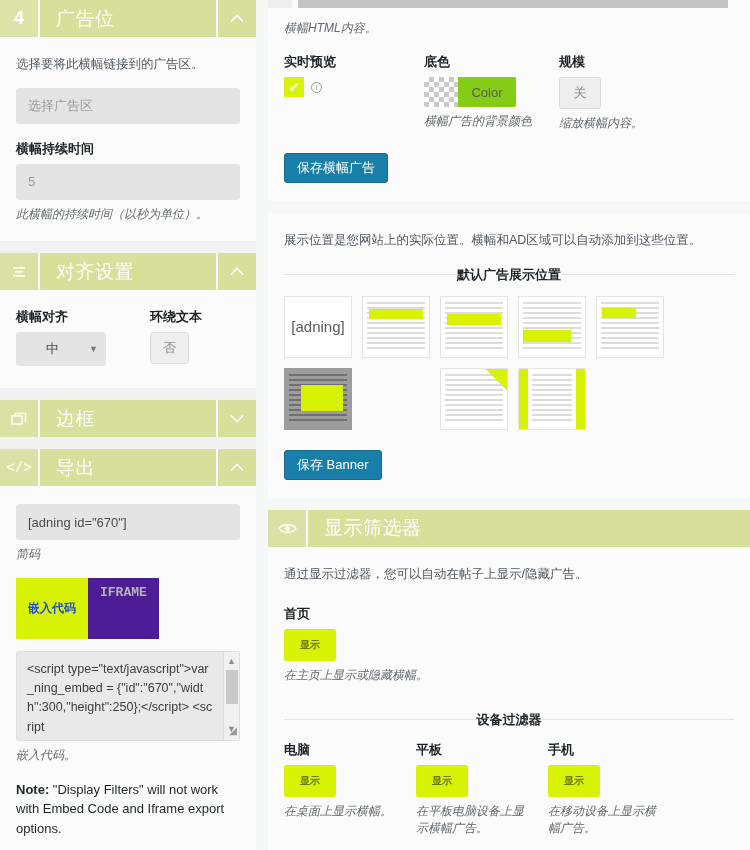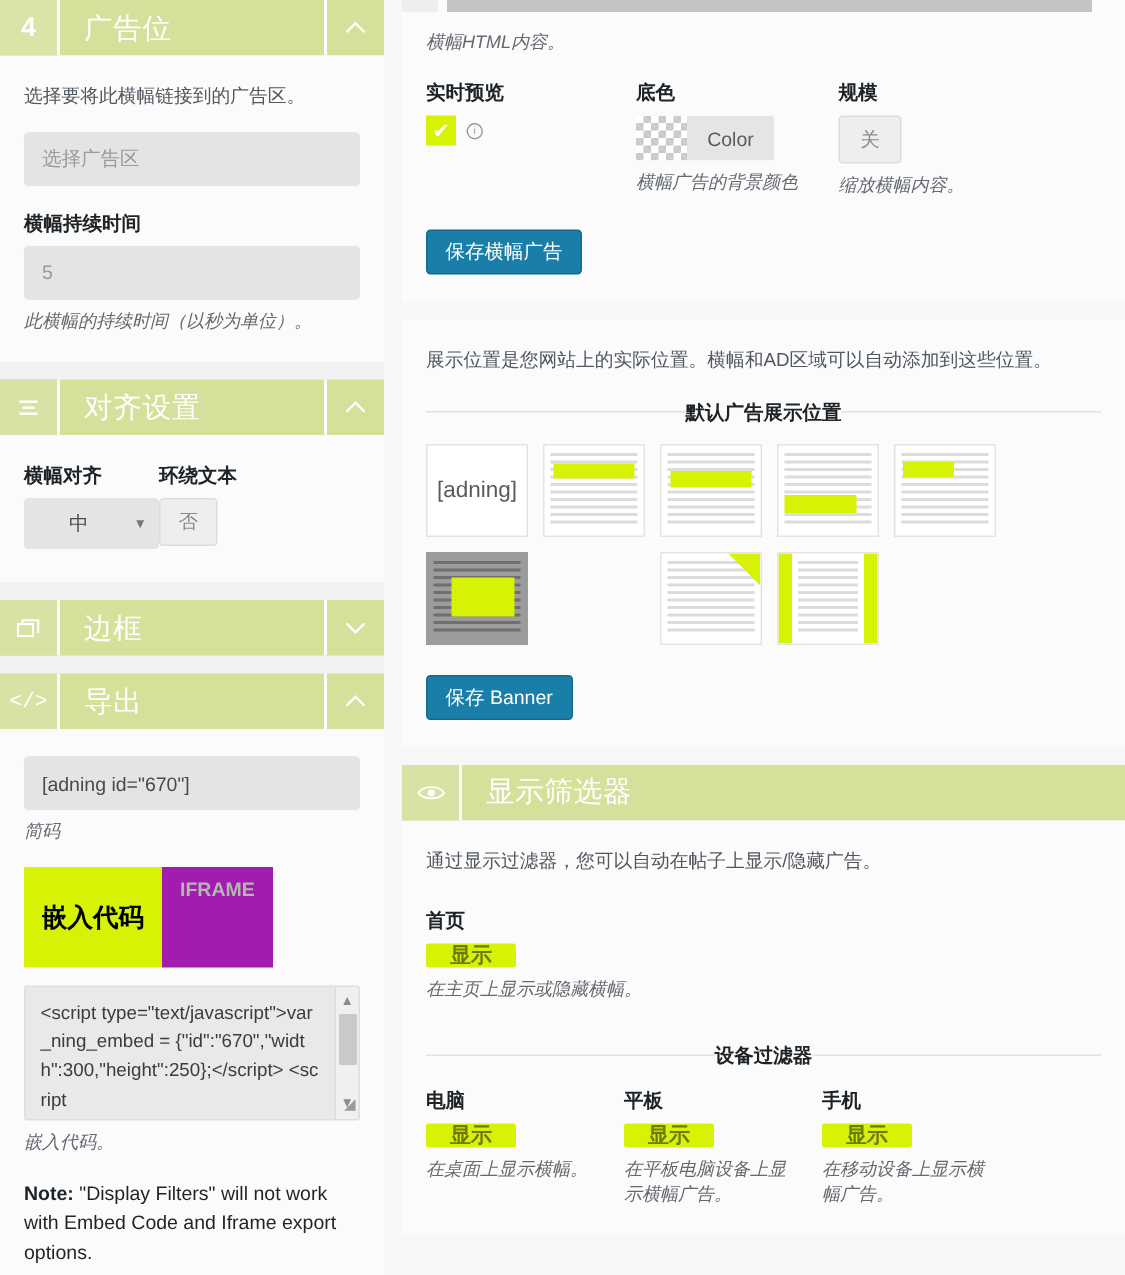--- a/index.html
+++ b/index.html
@@ -71,35 +71,35 @@
   .caret { font-size: 9px; color: #777; }
 
   .btn-grey {
     background: #eeeeee; border: 1px solid #dcdcdc; border-radius: 3px;
     height: 32px; min-width: 36px; padding: 0 12px;
     display: inline-flex; align-items: center; justify-content: center;
     color: #8a8a8a; font-size: 13px;
   }
   .btn-lime {
     background: #d7f205; border: 0; border-radius: 2px;
-    height: 16px; padding: 0 16px;
+    height: 16px; padding: 16px 16px;
     display: inline-flex; align-items: center; justify-content: center;
-    color: #6b7a0a; font-size: 14px; font-weight: bold;
+    color: #6b7a0a; font-size: 10px; font-weight: bold;
   }
   .btn-blue {
     background: #1a7fa8; border: 1px solid #156a8c; border-radius: 3px;
     height: 30px; padding: 0 12px;
     display: inline-flex; align-items: center; justify-content: center;
     color: #ffffff; font-size: 13px;
   }
 
   
   .tabrow { display: flex; margin: 14px 0 12px 0; }
-  .tab-on  { background:#d7f205; color:#000000; font-weight:bold; padding:22px 12px; font-size:17px; }
-  .tab-off { background:#a21caf; color:#b5b5b5; font-weight:bold; padding:7px 12px; font-size:13px; }
+  .tab-on  { background:#d7f205; color:#1d4ed8; font-weight:bold; padding:22px 12px; font-size:12px; }
+  .tab-off { background:#4c1d95; color:#b5b5b5; font-weight:bold; padding:7px 12px; font-size:13px;font-family:Liberation Mono, monospace; }
 
   .codebox {
     background: #e9e9e9; border: 1px solid #dedede; border-radius: 2px;
     height: 90px; position: relative; overflow: hidden;
     padding: 8px 26px 8px 10px; color: #3c3c3c;
     font-size: 12.5px; line-height: 1.55; word-break: break-all;
   }
   .codebox .sbar {
     position: absolute; right: 0; top: 0; width: 16px; height: 100%;
     background: #f0f0f0; border-left: 1px solid #dcdcdc;
@@ -138,21 +138,21 @@
   .colorbtn .swatch {
     width: 34px;
     background-image:
       linear-gradient(45deg,#c9c9c9 25%,transparent 25%,transparent 75%,#c9c9c9 75%),
       linear-gradient(45deg,#c9c9c9 25%,transparent 25%,transparent 75%,#c9c9c9 75%);
     background-size: 10px 10px;
     background-position: 0 0, 5px 5px;
     background-color: #ffffff;
   }
   .colorbtn .clabel {
-    flex:1 1 auto; background:#e5e5e5; display:flex; align-items:center; justify-content:center;
+    flex:1 1 auto; background:#84cc16; display:flex; align-items:center; justify-content:center;
     color:#5a5a5a; font-size:13px;
   }
 
   
   .secline { display:flex; align-items:center; margin: 16px 0 12px 0; }
   .secline .ln { flex:1 1 auto; height:1px; background:#e2e2e2; }
   .secline .lbl { font-weight:bold; font-size:13px; color:#1d2327; }
 
   .thumbs { display:flex; flex-wrap: wrap; gap: 10px; }
   .thumb {
@@ -210,21 +210,21 @@
             <rect x="2" y="9" width="12" height="1.6" fill="#ffffff"></rect>
           </svg>
         </div>
         <div class="ph-title">对齐设置</div>
         <div class="ph-toggle">
           <svg width="14" height="9" viewBox="0 0 14 9">
               <path d="M1 7.5 L7 1.5 L13 7.5" fill="none" stroke="#ffffff" stroke-width="1.6"></path>
             </svg>
         </div>
       </div>
-      <div class="panel-body" style="display:flex;padding-bottom:22px">
+      <div class="panel-body" style="display:flex;gap:44px;padding-bottom:22px">
         <div>
           <div class="flabel">横幅对齐</div>
           <div class="fake-select">
             <span class="sv">中</span>
             <span class="caret">▼</span>
           </div>
         </div>
         <div>
           <div class="flabel">环绕文本</div>
           <div class="btn-grey">否</div>

